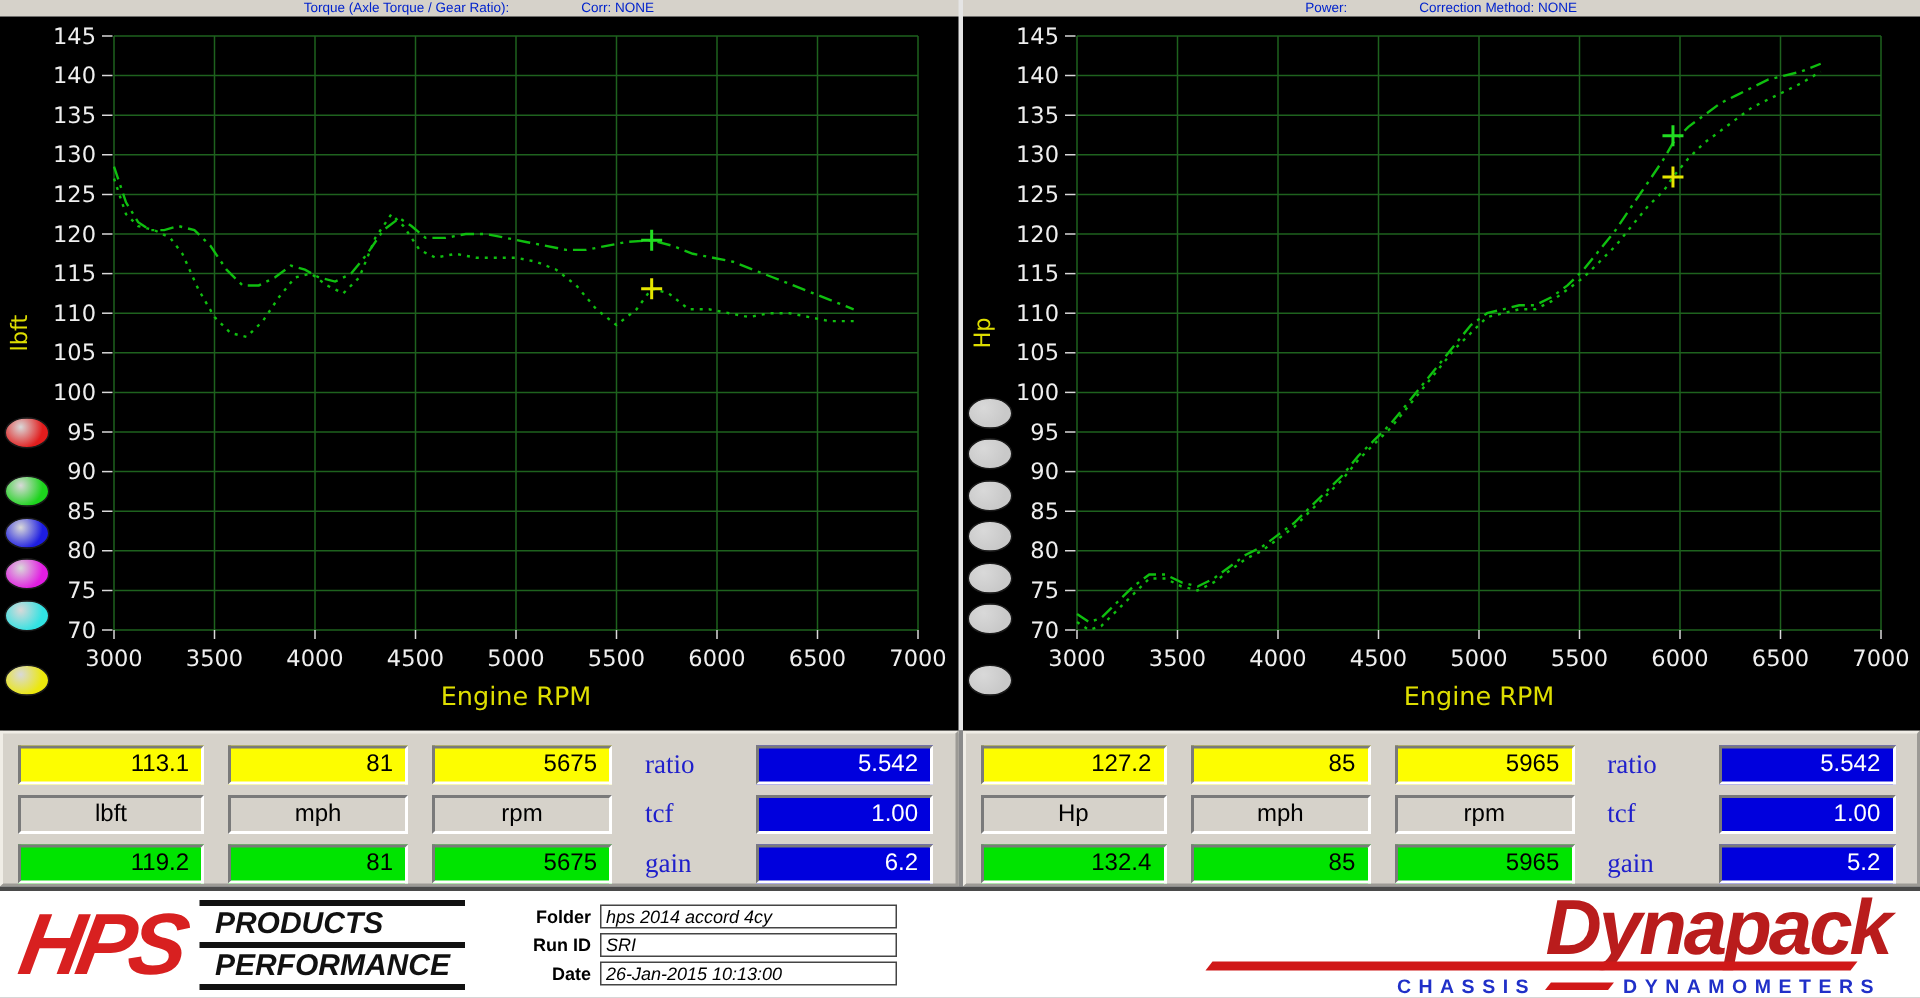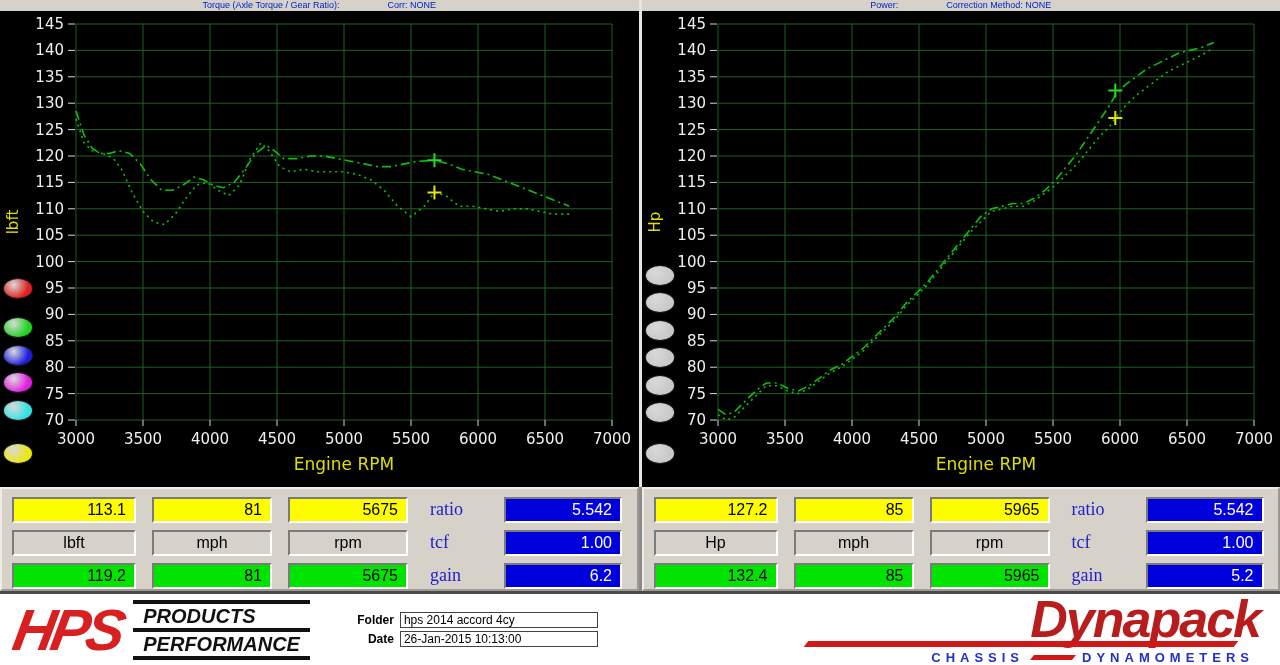--- a/index.html
+++ b/index.html
@@ -33,21 +33,21 @@
   .bottom-bar { height:74px; background:#ffffff; border-top:3px solid #4a4a4a; display:flex; align-items:center; }
   .hps-logo { display:flex; align-items:center; gap:12px; margin-left:14px; }
   .hps-text { font-style:italic; font-weight:900; font-size:58px; line-height:58px; color:#d82020;
               letter-spacing:-4px; transform:skewX(-10deg); }
   .hps-words { display:flex; flex-direction:column; border-top:4px solid #111; border-bottom:4px solid #111; }
   .hps-words span { font-style:italic; font-weight:700; font-size:20px; line-height:24px; color:#111; padding:0 10px; }
   .hps-words span:first-child { border-bottom:4px solid #111; }
   .run-fields { margin-left:34px; display:flex; flex-direction:column; gap:3px; }
   .field-row { display:flex; align-items:center; gap:6px; }
   .field-label { width:50px; text-align:right; font-weight:700; font-size:12px; color:#000; }
-  .field-box { width:198px; height:16px; background:#fff; border:1px solid #444; font-size:12px; line-height:14px; padding:0 3px; overflow:hidden; white-space:nowrap; }
+  .field-box { width:198px; height:16px; background:#fff; border:1px solid #444; font-size:12px; line-height:14px; padding:0 3px; overflow:hidden; white-space:nowrap;font-style:italic; }
   .dynapack-logo { margin-left:auto; margin-right:20px; display:flex; flex-direction:column; align-items:flex-end; }
   .dyna-text { font-style:italic; font-weight:900; font-size:52px; line-height:50px; color:#b91c1c; letter-spacing:-2px; }
   .dyna-swoosh { width:430px; height:6px; background:#d01818; transform:skewX(-38deg); margin:-3px 24px 3px 0; }
   .dyna-sub { display:flex; align-items:center; gap:8px; font-weight:700; font-size:13px; letter-spacing:5px; color:#2030c8; margin-right:6px; }
   .red-dash { width:42px; height:5px; background:#d01818; transform:skewX(-38deg); }
 </style>
 </head>
 <body>
 
 <div class="app">
@@ -310,20 +310,24 @@
         <span>PERFORMANCE</span>
       </div>
     </div>
 
     <div class="run-fields">
       <div class="field-row">
         <span class="field-label">Folder</span>
         <div class="field-box">hps 2014 accord 4cy</div>
       </div>
       <div class="field-row">
+        <span class="field-label">Run ID</span>
+        <div class="field-box">SRI</div>
+      </div>
+      <div class="field-row">
         <span class="field-label">Date</span>
         <div class="field-box">26-Jan-2015  10:13:00</div>
       </div>
     </div>
 
     <div class="dynapack-logo">
       <span class="dyna-text">Dynapack</span>
       <div class="dyna-swoosh"></div>
       <div class="dyna-sub">
         <span>CHASSIS</span>

